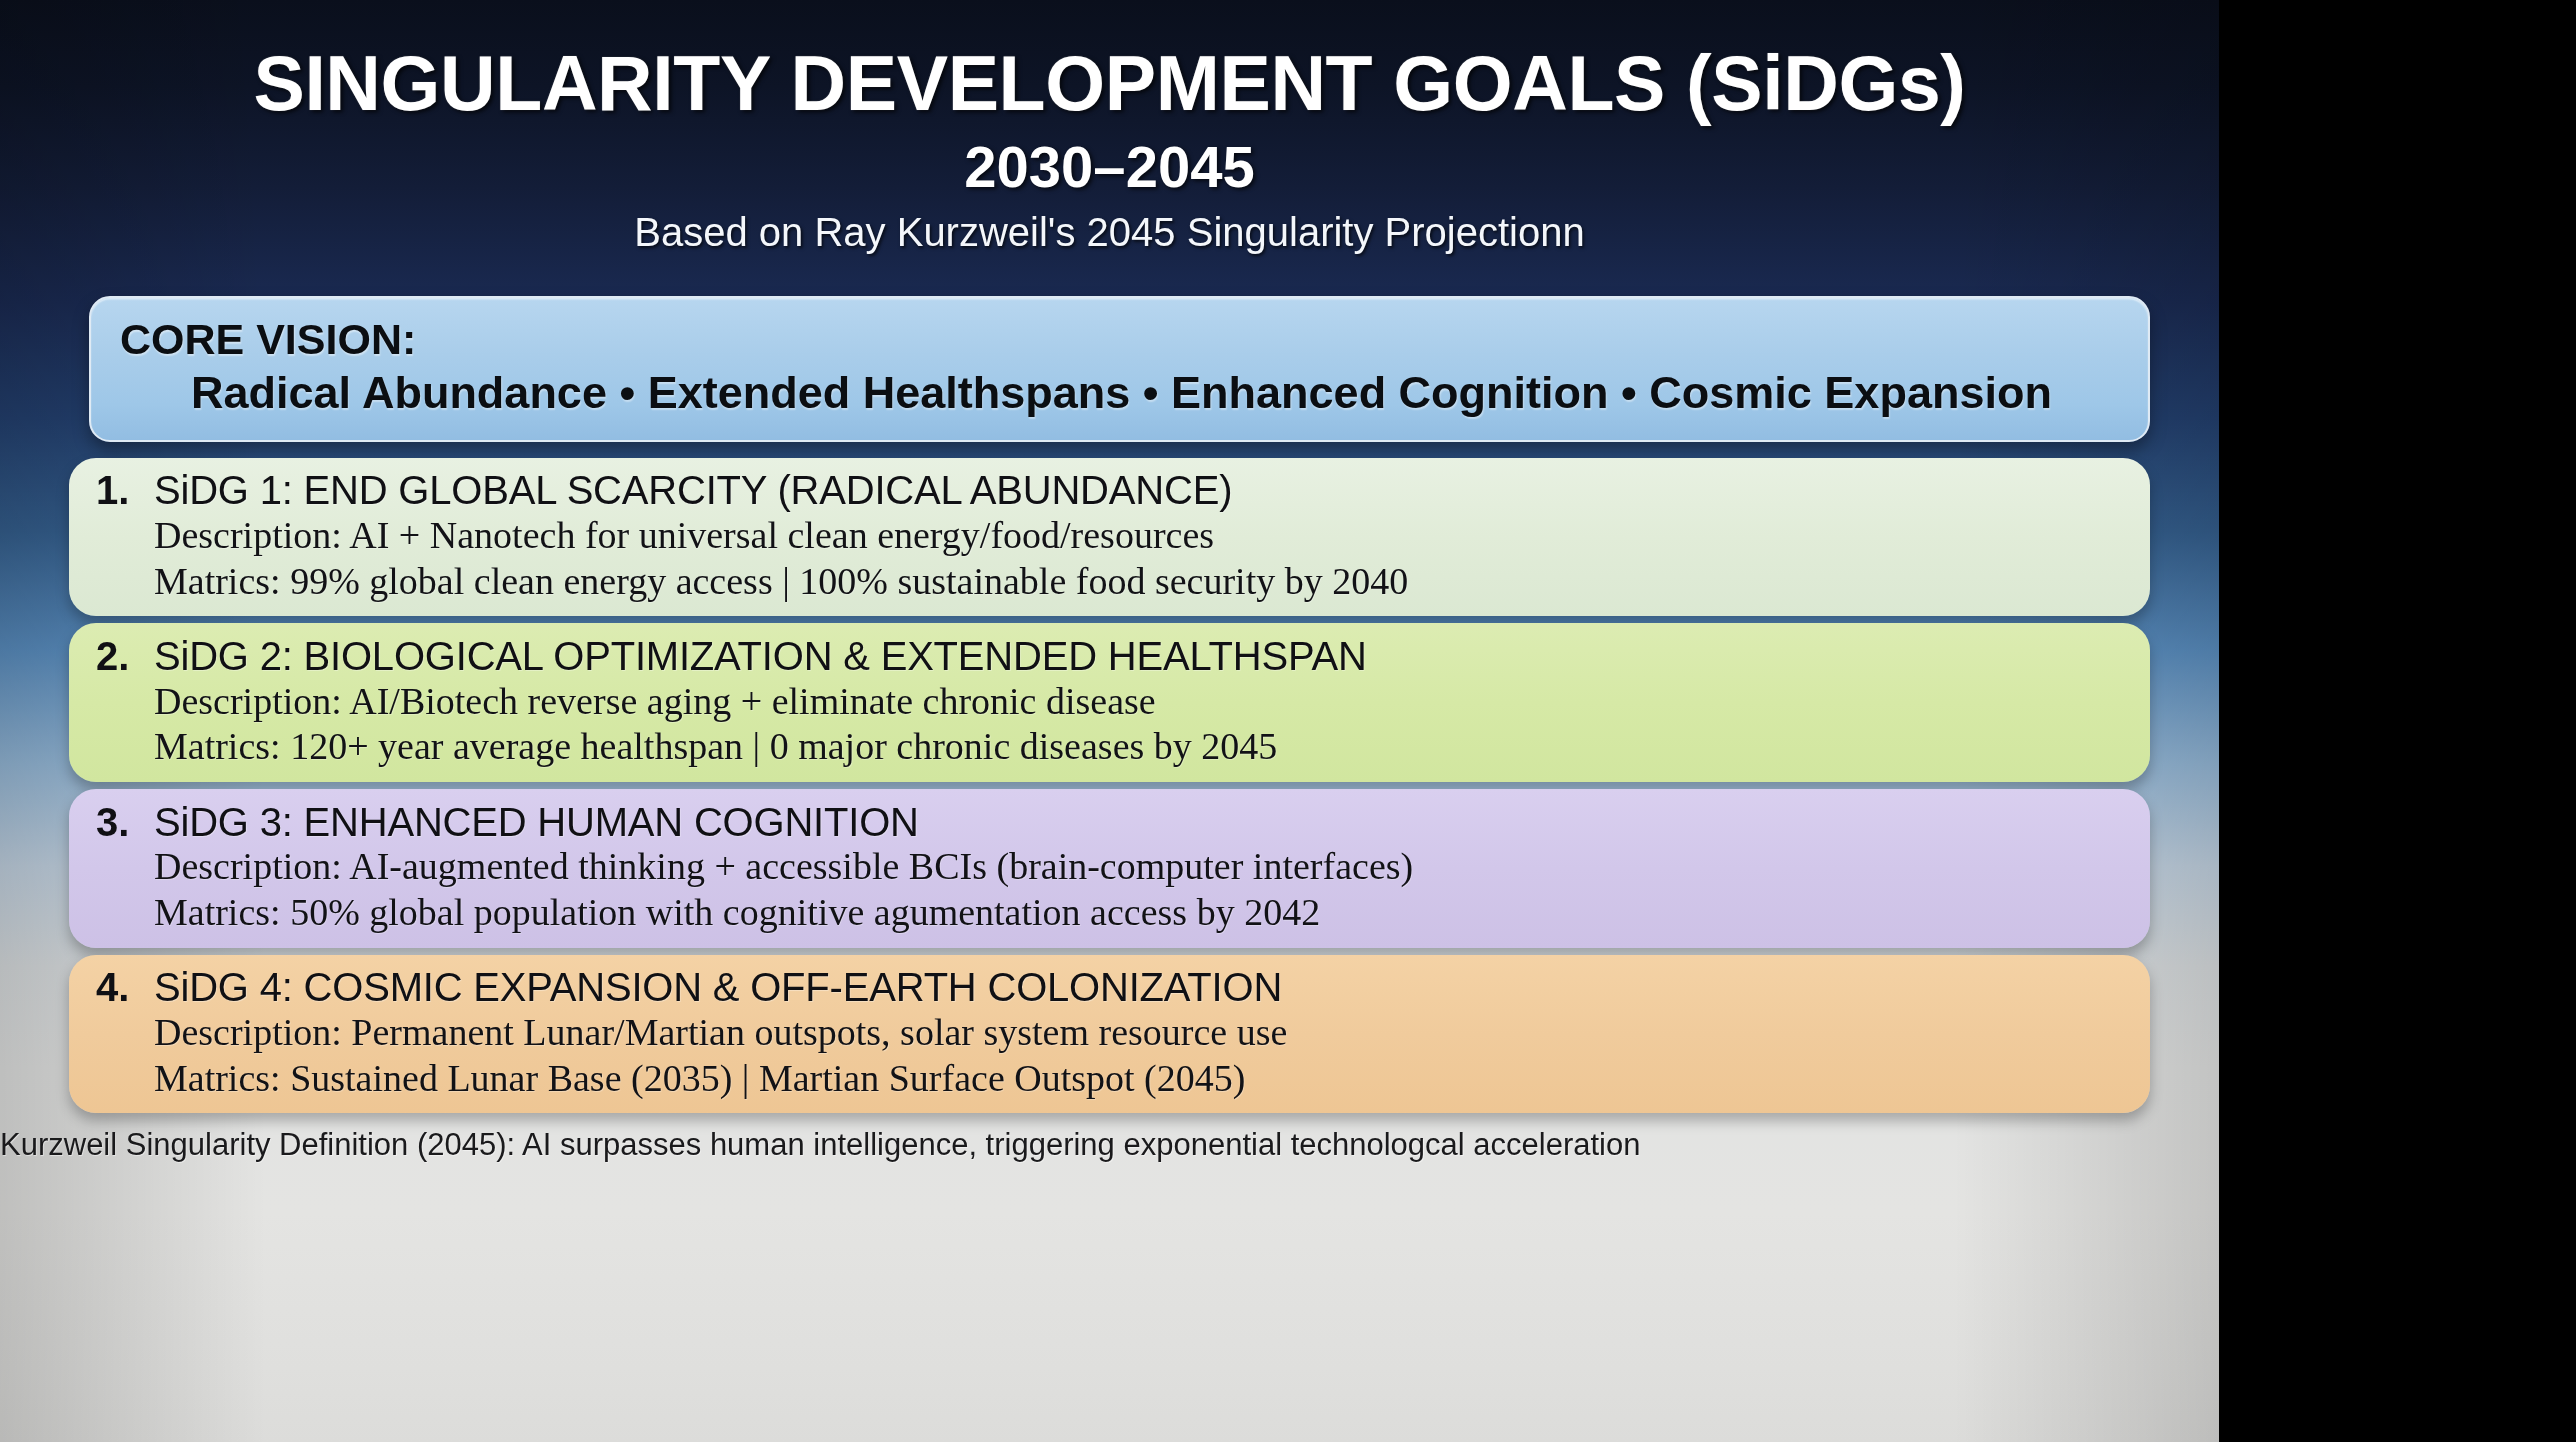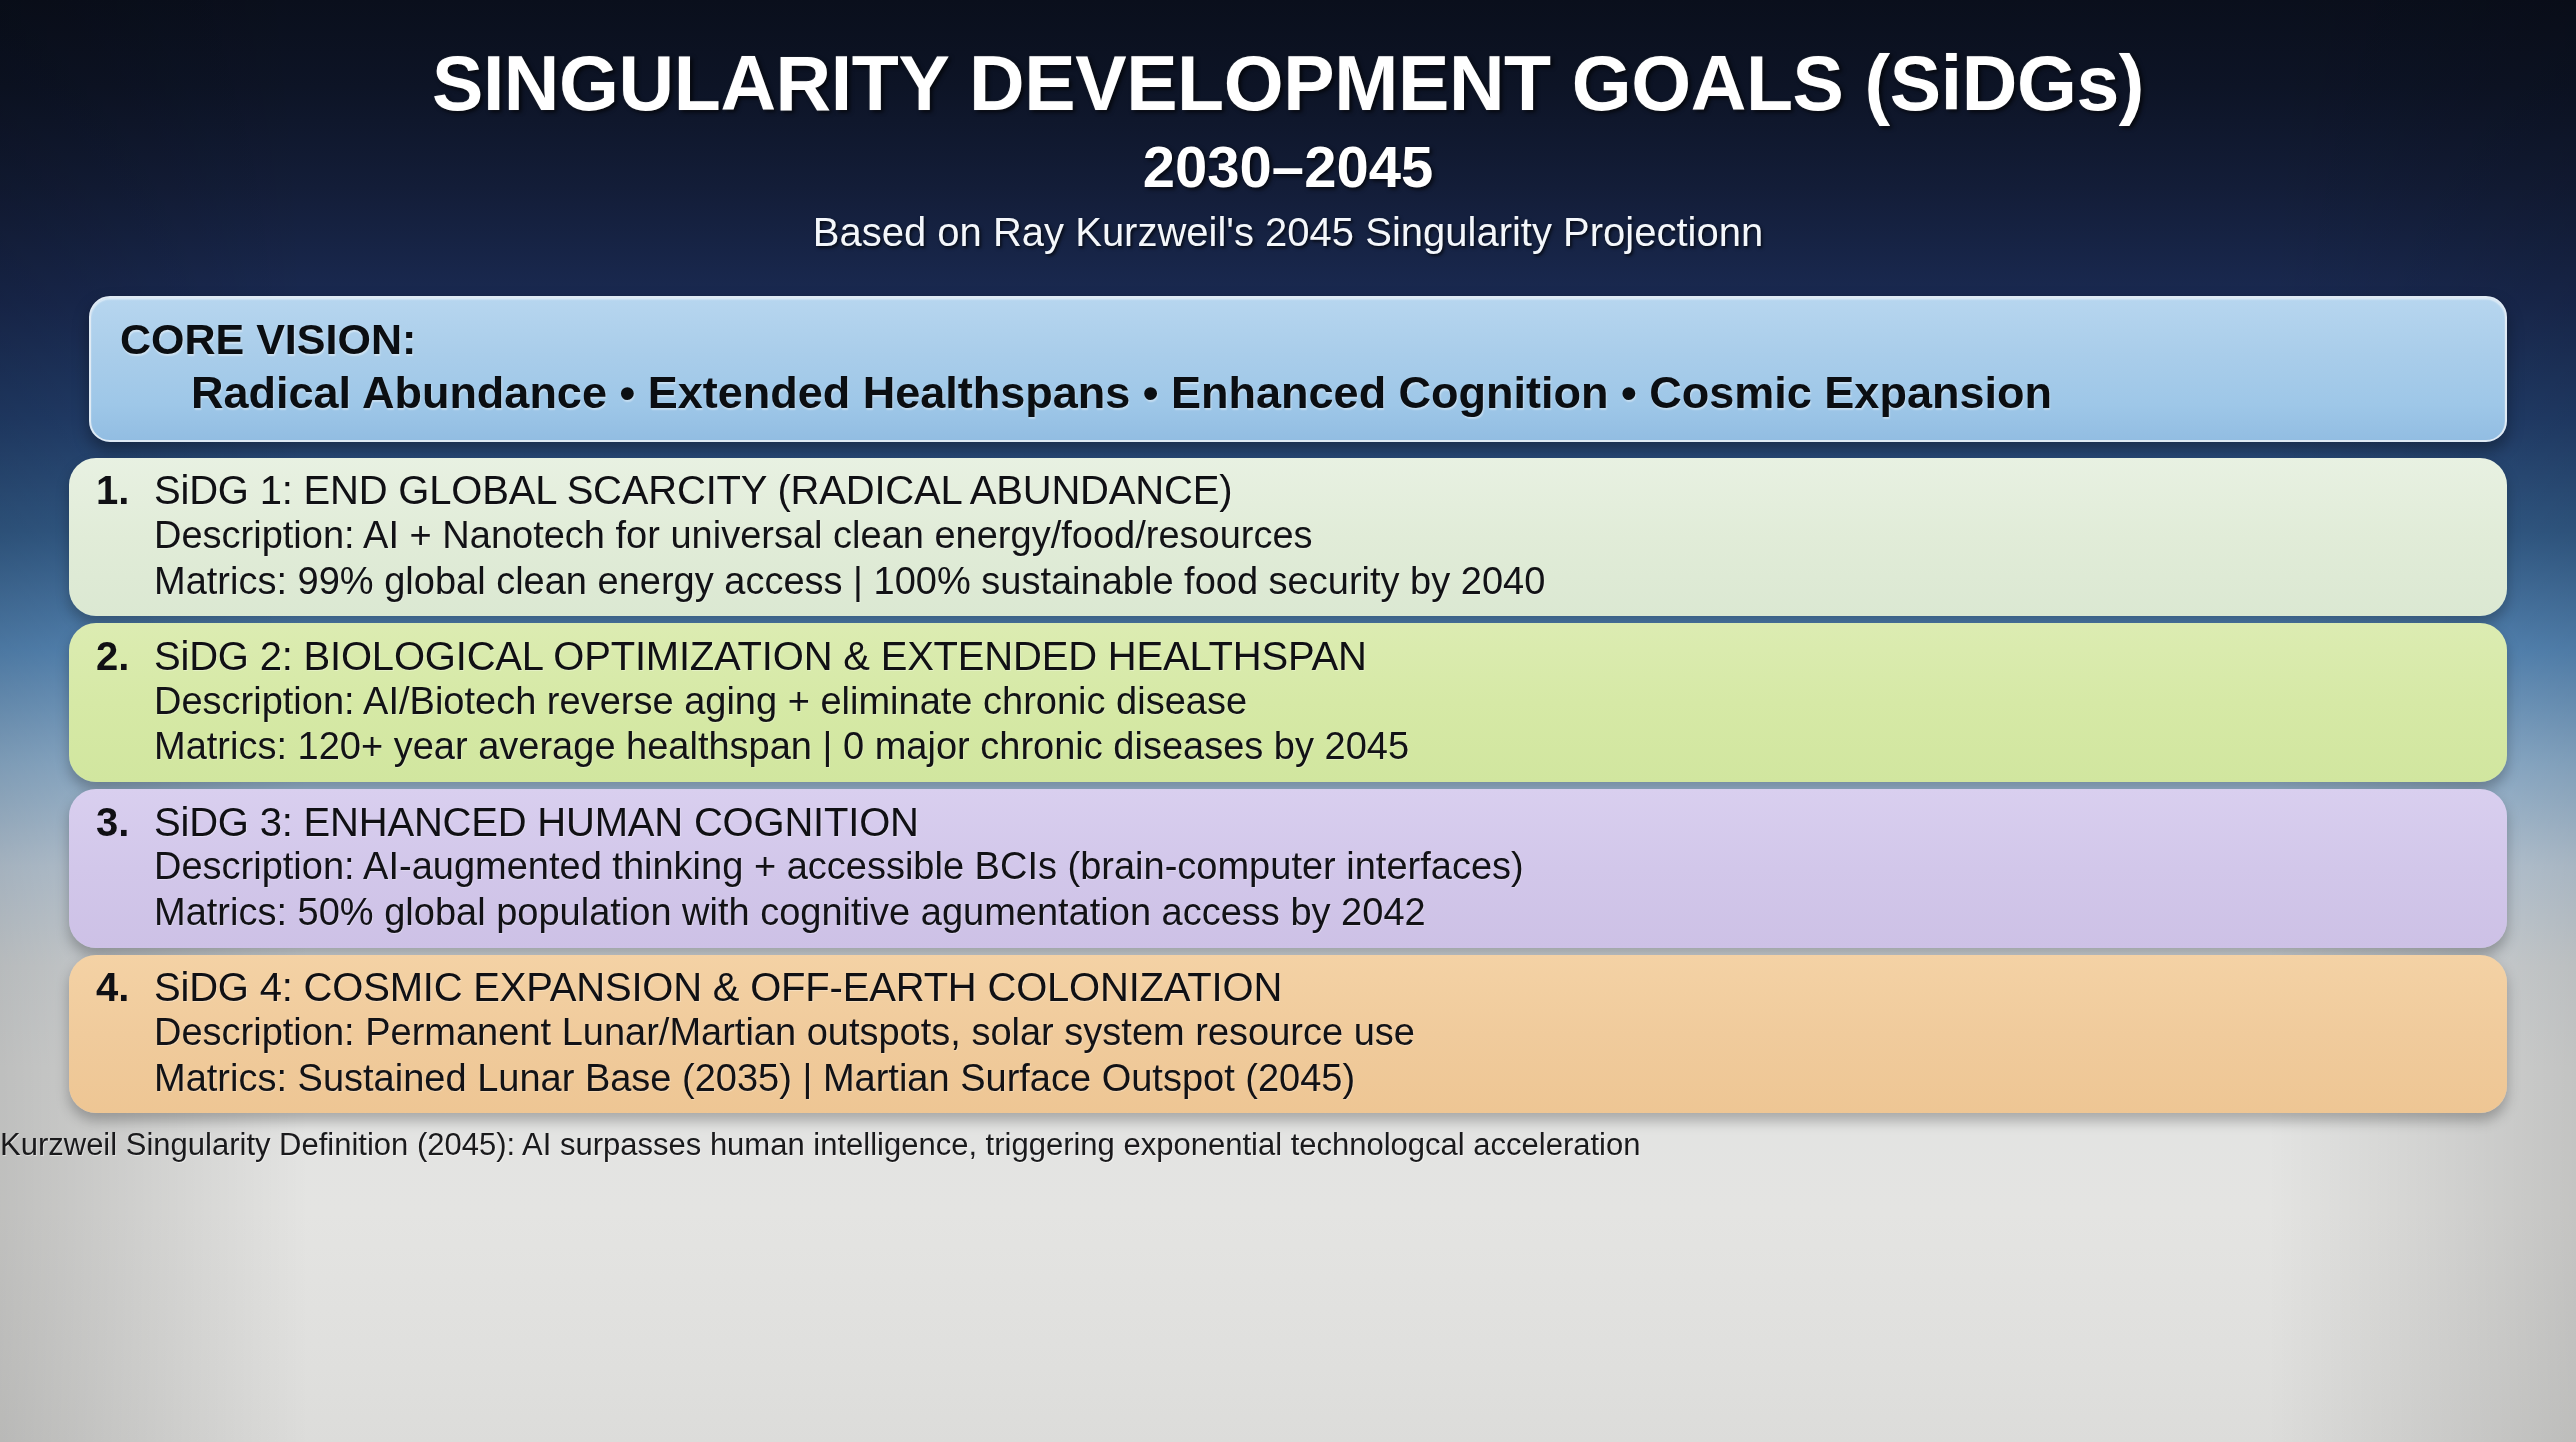--- a/index.html
+++ b/index.html
@@ -9,21 +9,21 @@
   }
   body {
     width: 2576px;
     height: 1443px;
     overflow: hidden;
     font-family: "Liberation Sans", sans-serif;
   }
 
   #slide {
     position: relative;
-    width: 2576px;
+    width: 2219px;
     height: 1443px;
     box-sizing: border-box;
     background:
       linear-gradient(to bottom,
         #0a0f1c 0%,
         #0d1426 6%,
         #131d38 13%,
         #1a2a52 21%,
         #23406f 29%,
         #35608f 37%,
@@ -141,20 +141,21 @@
   .card-title {
     font-size: 40px;
     font-weight: normal;
     color: #101014;
     line-height: 1.12;
     letter-spacing: -0.2px;
     text-shadow: 0.8px 0.8px 0.8px rgba(255,255,255,0.35);
   }
   .card-body {
     padding-left: 58px;
+    font-family: Liberation Serif, serif;
   }
   .card-line {
     font-size: 38px;
     font-weight: normal;
     color: #121216;
     line-height: 1.20;
     white-space: nowrap;
     text-shadow: 0.8px 0.8px 0.8px rgba(255,255,255,0.3);
   }
 

